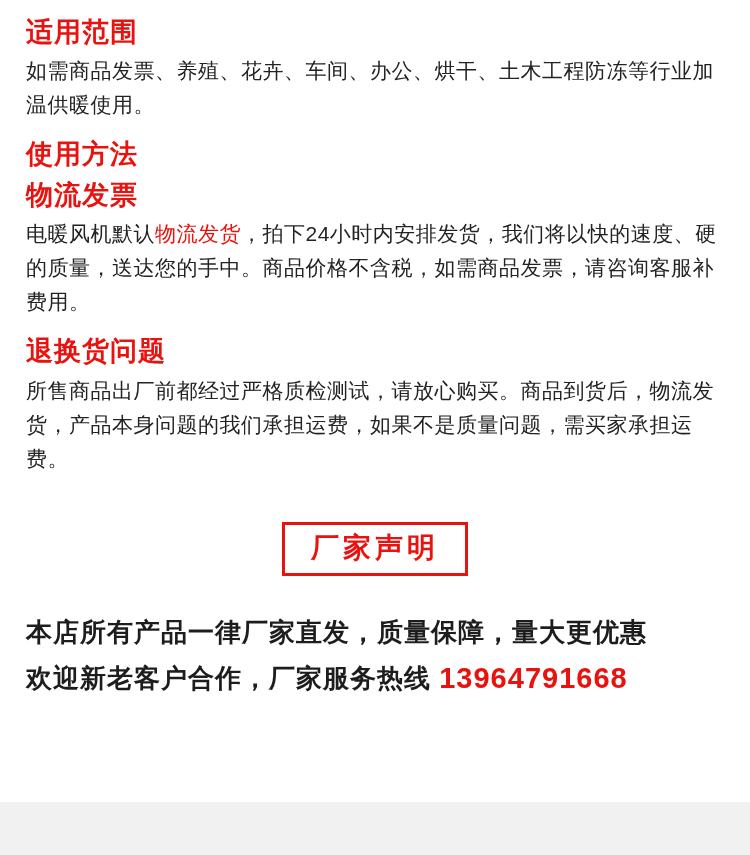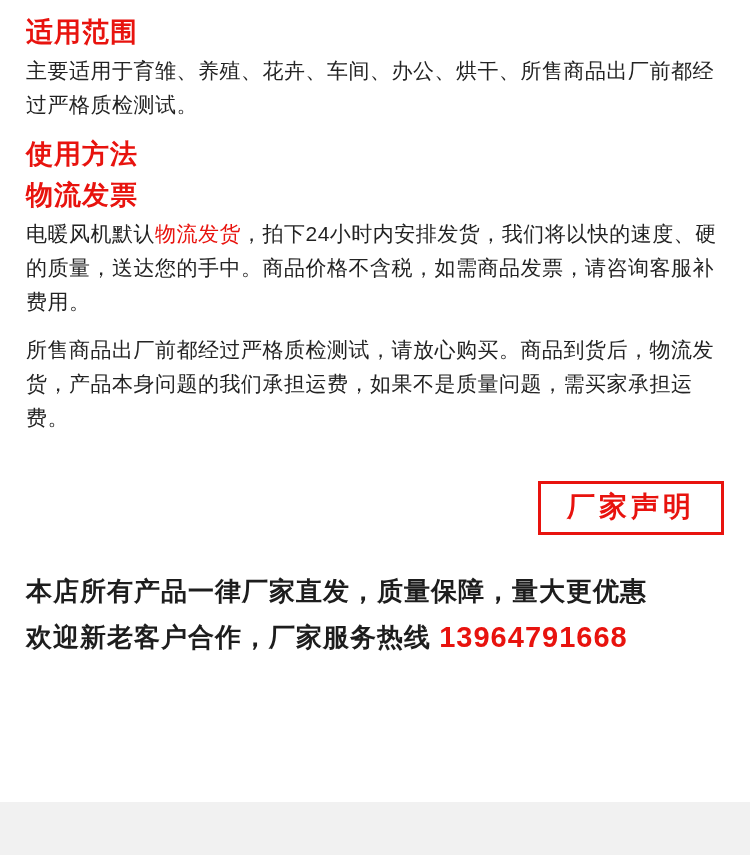--- a/index.html
+++ b/index.html
@@ -42,21 +42,21 @@
     margin: 0 0 14px 0;
   }
   .hl {
     color: #e8130e;
     font-weight: normal;
   }
 
   .declare-wrap {
     margin-top: 46px;
     display: flex;
-    justify-content: flex-end;
+    justify-content: center;
   }
   .declare-box {
     border: 3px solid #e8130e;
     color: #e8130e;
     font-weight: bold;
     font-size: 28px;
     letter-spacing: 4px;
     padding: 8px 26px 9px 26px;
     line-height: 1.1;
   }
@@ -88,33 +88,34 @@
     background: #f1f1f1;
   }
 </style>
 </head>
 <body>
 
 <div class="page">
 
   <div class="section">
     <div class="sec-title">适用范围</div>
-    <div class="sec-body">主要适用于育雏、养殖、花卉、车间、办公、烘干、所售商品出厂前都经过严格质检测试。</div>
+    <div class="sec-body">如需商品发票、养殖、花卉、车间、办公、烘干、土木工程防冻等行业加温供暖使用。</div>
   </div>
 
   <div class="section">
     <div class="sec-title">使用方法</div>
   </div>
 
   <div class="section">
     <div class="sec-title">物流发票</div>
     <div class="sec-body"><span>电暖风机默认</span><span class="hl">物流发货</span><span>，拍下24小时内安排发货，我们将以快的速度、硬的质量，送达您的手中。商品价格不含税，如需商品发票，请咨询客服补费用。</span></div>
   </div>
 
   <div class="section">
+    <div class="sec-title">退换货问题</div>
     <div class="sec-body">所售商品出厂前都经过严格质检测试，请放心购买。商品到货后，物流发货，产品本身问题的我们承担运费，如果不是质量问题，需买家承担运费。</div>
   </div>
 
   <div class="declare-wrap">
     <div class="declare-box">厂家声明</div>
   </div>
 
   <div class="footer">
     <div class="line">本店所有产品一律厂家直发，质量保障，量大更优惠</div>
     <div class="line"><span>欢迎新老客户合作，厂家服务热线</span> <span class="phone">13964791668</span></div>

